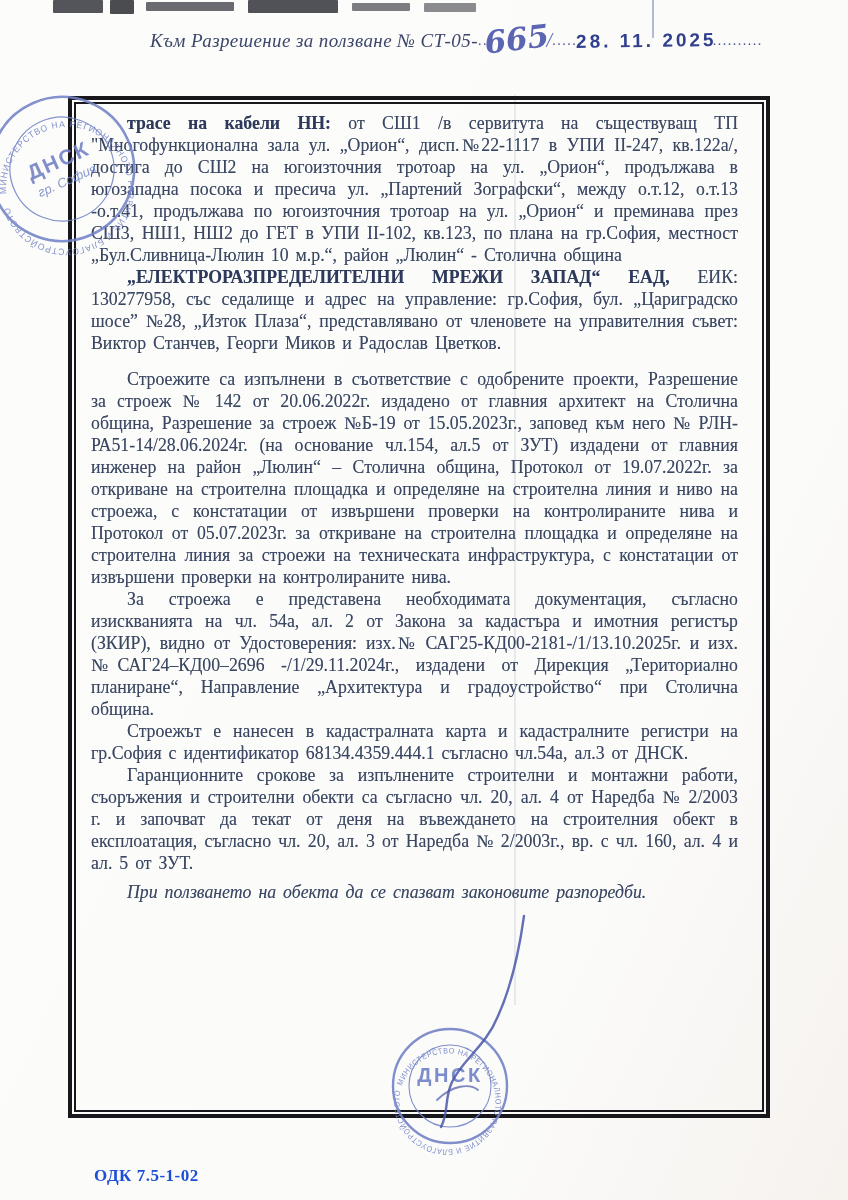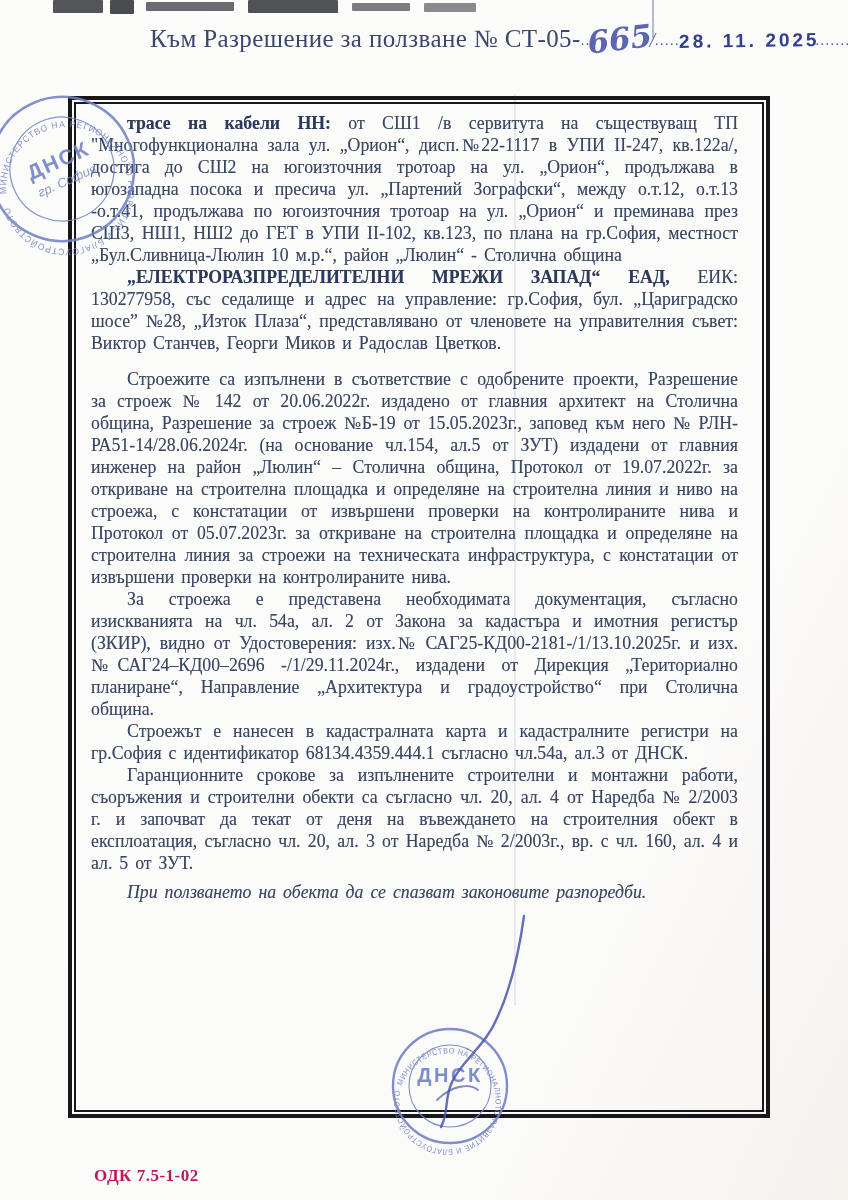--- a/index.html
+++ b/index.html
@@ -11,21 +11,21 @@
   
   .scan-bar{position:absolute;border-radius:1px;}
 
   
   .fold-line{position:absolute;width:2px;background:rgba(125,135,165,.16);}
   .fold-line.short{background:rgba(95,105,175,.45);width:1.5px;}
 
   
   .header{position:absolute;left:150px;top:18px;width:640px;white-space:nowrap;
           color:#3c466b;}
-  .header .prefix{font-size:25px;letter-spacing:.4px;}
+  .header .prefix{font-style:italic;font-size:19px;letter-spacing:.4px;}
   .header .dots{font-size:14px;color:#4a5490;letter-spacing:1.5px;vertical-align:2px;}
   .header .hand-number{display:inline-block;font-family:"DejaVu Serif",serif;
           font-style:italic;font-weight:bold;font-size:31px;color:#5b65b2;
           transform:rotate(-7deg) translateY(3px);margin:0 -2px 0 -8px;}
   .header .hand-slash{font-style:italic;font-size:20px;color:#5b65b2;}
   .header .date-stamp{display:inline-block;font-family:"Liberation Sans",sans-serif;
           font-weight:bold;font-size:19px;color:#31408e;letter-spacing:3px;
           transform:rotate(-.8deg);margin:0 -4px 0 -10px;}
 
   
@@ -37,21 +37,21 @@
                text-align:justify;text-indent:36px;word-spacing:2.5px;
                text-shadow:0 0 .4px rgba(60,70,100,.45);}
   .doc-inner p b{color:#2d3a5c;}
   .p-head{font-weight:bold;color:#2d3a5c;}
   .m-sm{margin-top:11px !important;}
   .m-md{margin-top:14px !important;}
   .m-xs{margin-top:7px !important;font-style:italic;}
   .bold-par{font-weight:bold;color:#2d3a5c;}
 
   .footer-code{position:absolute;left:94px;top:1166px;font-weight:bold;
-               font-size:17px;color:#be185d;letter-spacing:.5px;}
+               font-size:17px;color:#1d4ed8;letter-spacing:.5px;}
 
   .stamp{position:absolute;pointer-events:none;}
   svg text{font-family:"Liberation Sans",sans-serif;}
 </style>
 </head>
 <body>
 
 <div class="page">
 
   <div class="scan-bar" style="left:53px;top:0;width:50px;height:13px;background:#54555a;"></div>

